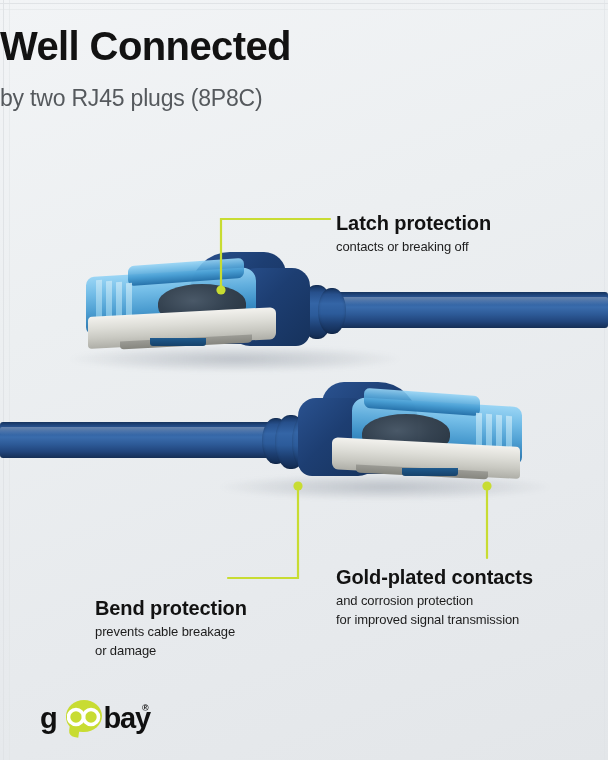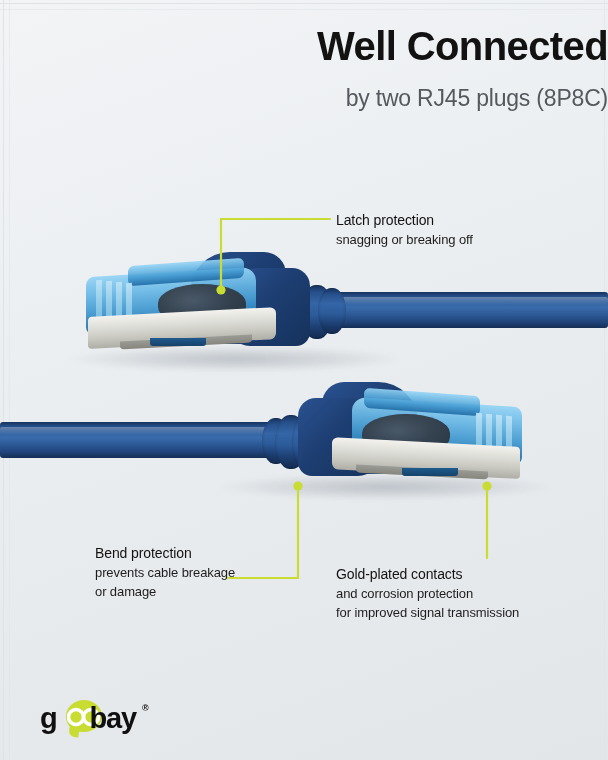--- a/index.html
+++ b/index.html
@@ -29,55 +29,55 @@
   .edge-left   { left: 3px; top: 0;  width: 1px; height: 760px; }
   .edge-left2  { left: 9px; top: 0;  width: 1px; height: 760px; opacity: .55; }
   .edge-right  { right: 3px; top: 0; width: 1px; height: 760px; opacity: .6; }
 
   
   .header {
     position: absolute;
     left: 0;
     top: 24px;
     width: 608px;
-    text-align: right;
+    text-align: left;
   }
   .title {
     font-size: 40px;
     font-weight: bold;
     color: #121212;
     letter-spacing: -0.6px;
     line-height: 1.12;
   }
   .subtitle {
     margin-top: 16px;
     font-size: 23px;
     font-weight: normal;
     color: #55595d;
     letter-spacing: -0.2px;
   }
 
   
   .callout { position: absolute; }
   .callout .ttl {
-    font-size: 14px;
-    font-weight: normal;
+    font-size: 20px;
+    font-weight: bold;
     color: #121212;
     letter-spacing: -0.1px;
     margin-bottom: 3px;
   }
   .callout .line {
     font-size: 13px;
     color: #1d1d1d;
     line-height: 18.5px;
     letter-spacing: -0.1px;
     white-space: nowrap;
   }
   #callout-latch { left: 336px; top: 212px; }
-  #callout-bend  { left: 95px;  top: 545px; }
+  #callout-bend  { left: 95px;  top: 597px; }
   #callout-gold  { left: 336px; top: 566px; }
 
   
   .leaders {
     position: absolute;
     left: 0; top: 0;
     width: 608px; height: 760px;
     pointer-events: none;
   }
 
@@ -179,20 +179,21 @@
   .logo-text {
     position: relative;
     font-size: 29px;
     font-weight: bold;
     color: #101010;
     letter-spacing: -1.2px;
     line-height: 32px;
   }
   .logo-o {
     color: transparent;
+    padding-left: 14px;
     -webkit-text-stroke: 0px;
   }
   .logo-reg {
     position: absolute;
     font-size: 9px;
     font-weight: bold;
     color: #101010;
     top: 1px;
     left: 102px;
   }
@@ -301,21 +302,21 @@
     </g>
 
     <g>
       <path d="M 487 486 L 487 558" fill="none" stroke="#c8dc32" stroke-width="2.2" stroke-linecap="round"></path>
       <circle cx="487" cy="486" r="4.6" fill="#c8dc32"></circle>
     </g>
   </svg>
 
   <div class="callout" id="callout-latch">
     <div class="ttl">Latch protection</div>
-    <div class="line">snagging or breaking off</div>
+    <div class="line">contacts or breaking off</div>
   </div>
 
   <div class="callout" id="callout-bend">
     <div class="ttl">Bend protection</div>
     <div class="line">prevents cable breakage</div>
     <div class="line">or damage</div>
   </div>
 
   <div class="callout" id="callout-gold">
     <div class="ttl">Gold-plated contacts</div>

